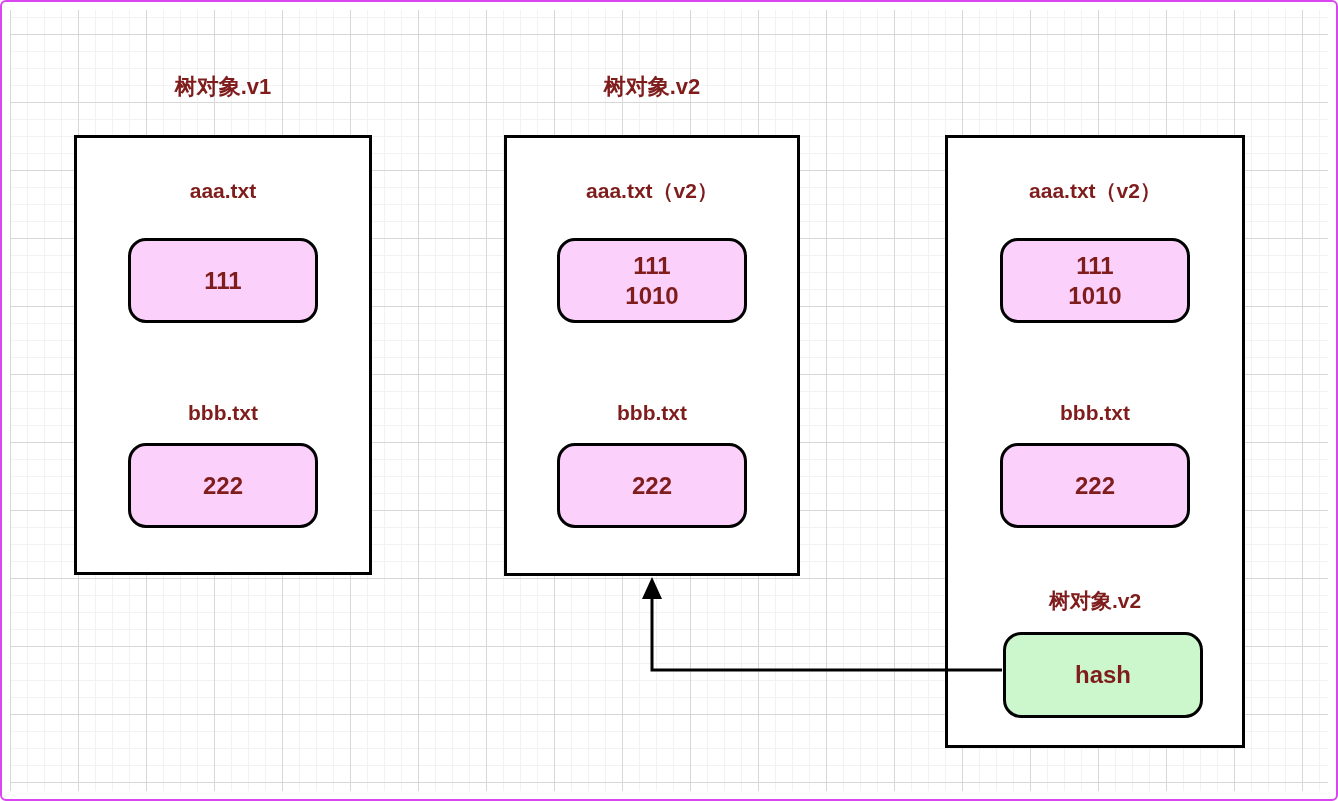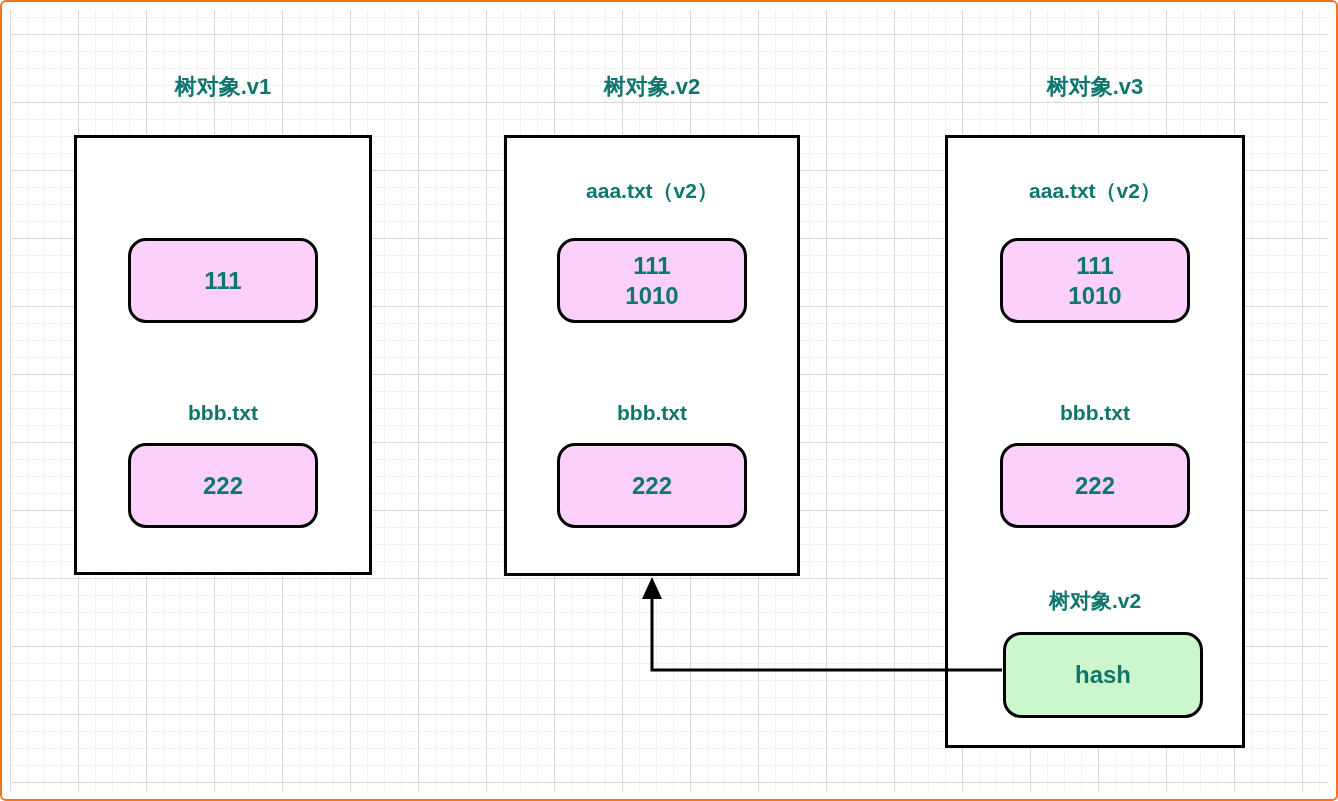--- a/index.html
+++ b/index.html
@@ -3,25 +3,25 @@
 <meta charset="utf-8">
 <style>
   html, body { margin: 0; padding: 0; background: #ffffff; }
   * { box-sizing: border-box; }
 
   .frame {
     position: relative;
     width: 1338px;
     height: 801px;
     background: #ffffff;
-    border: 2px solid #f97316;
+    border: 2px solid #d946ef;
     border-radius: 6px;
     overflow: hidden;
     font-family: "Liberation Sans", "DejaVu Sans", sans-serif;
-    color: #0f766e;
+    color: #7f1d1d;
   }
 
   .grid {
     position: absolute;
     left: 8px; top: 8px; right: 8px; bottom: 8px;
     background-color: #ffffff;
     background-image:
       linear-gradient(to right, #d7d7d7 1px, transparent 1px),
       linear-gradient(to bottom, #d7d7d7 1px, transparent 1px),
       linear-gradient(to right, #f2f2f2 1px, transparent 1px),
@@ -79,35 +79,35 @@
 </head>
 <body>
 
 <div class="frame">
   <div class="grid"></div>
 
   <div class="layer">
 
     <div class="panel-title" style="left:72px; top:70px; width:298px;">树对象.v1</div>
     <div class="panel-box" style="left:72px; top:133px; width:298px; height:440px;">
+      <div class="entry-label" style="top:38px;">aaa.txt</div>
       <div class="value-box blob" style="left:51px; top:100px; width:190px; height:85px;">111</div>
       <div class="entry-label" style="top:260px;">bbb.txt</div>
       <div class="value-box blob" style="left:51px; top:305px; width:190px; height:85px;">222</div>
     </div>
 
     <div class="panel-title" style="left:502px; top:70px; width:296px;">树对象.v2</div>
     <div class="panel-box" style="left:502px; top:133px; width:296px; height:441px;">
       <div class="entry-label" style="top:38px;">aaa.txt（v2）</div>
       <div class="value-box blob" style="left:50px; top:100px; width:190px; height:85px;">111
 1010</div>
       <div class="entry-label" style="top:260px;">bbb.txt</div>
       <div class="value-box blob" style="left:50px; top:305px; width:190px; height:85px;">222</div>
     </div>
 
-    <div class="panel-title" style="left:943px; top:70px; width:300px;">树对象.v3</div>
     <div class="panel-box" style="left:943px; top:133px; width:300px; height:613px;">
       <div class="entry-label" style="top:38px;">aaa.txt（v2）</div>
       <div class="value-box blob" style="left:52px; top:100px; width:190px; height:85px;">111
 1010</div>
       <div class="entry-label" style="top:260px;">bbb.txt</div>
       <div class="value-box blob" style="left:52px; top:305px; width:190px; height:85px;">222</div>
       <div class="entry-label" style="top:448px;">树对象.v2</div>
       <div class="value-box tree-ref" style="left:55px; top:494px; width:200px; height:86px;">hash</div>
     </div>
 

